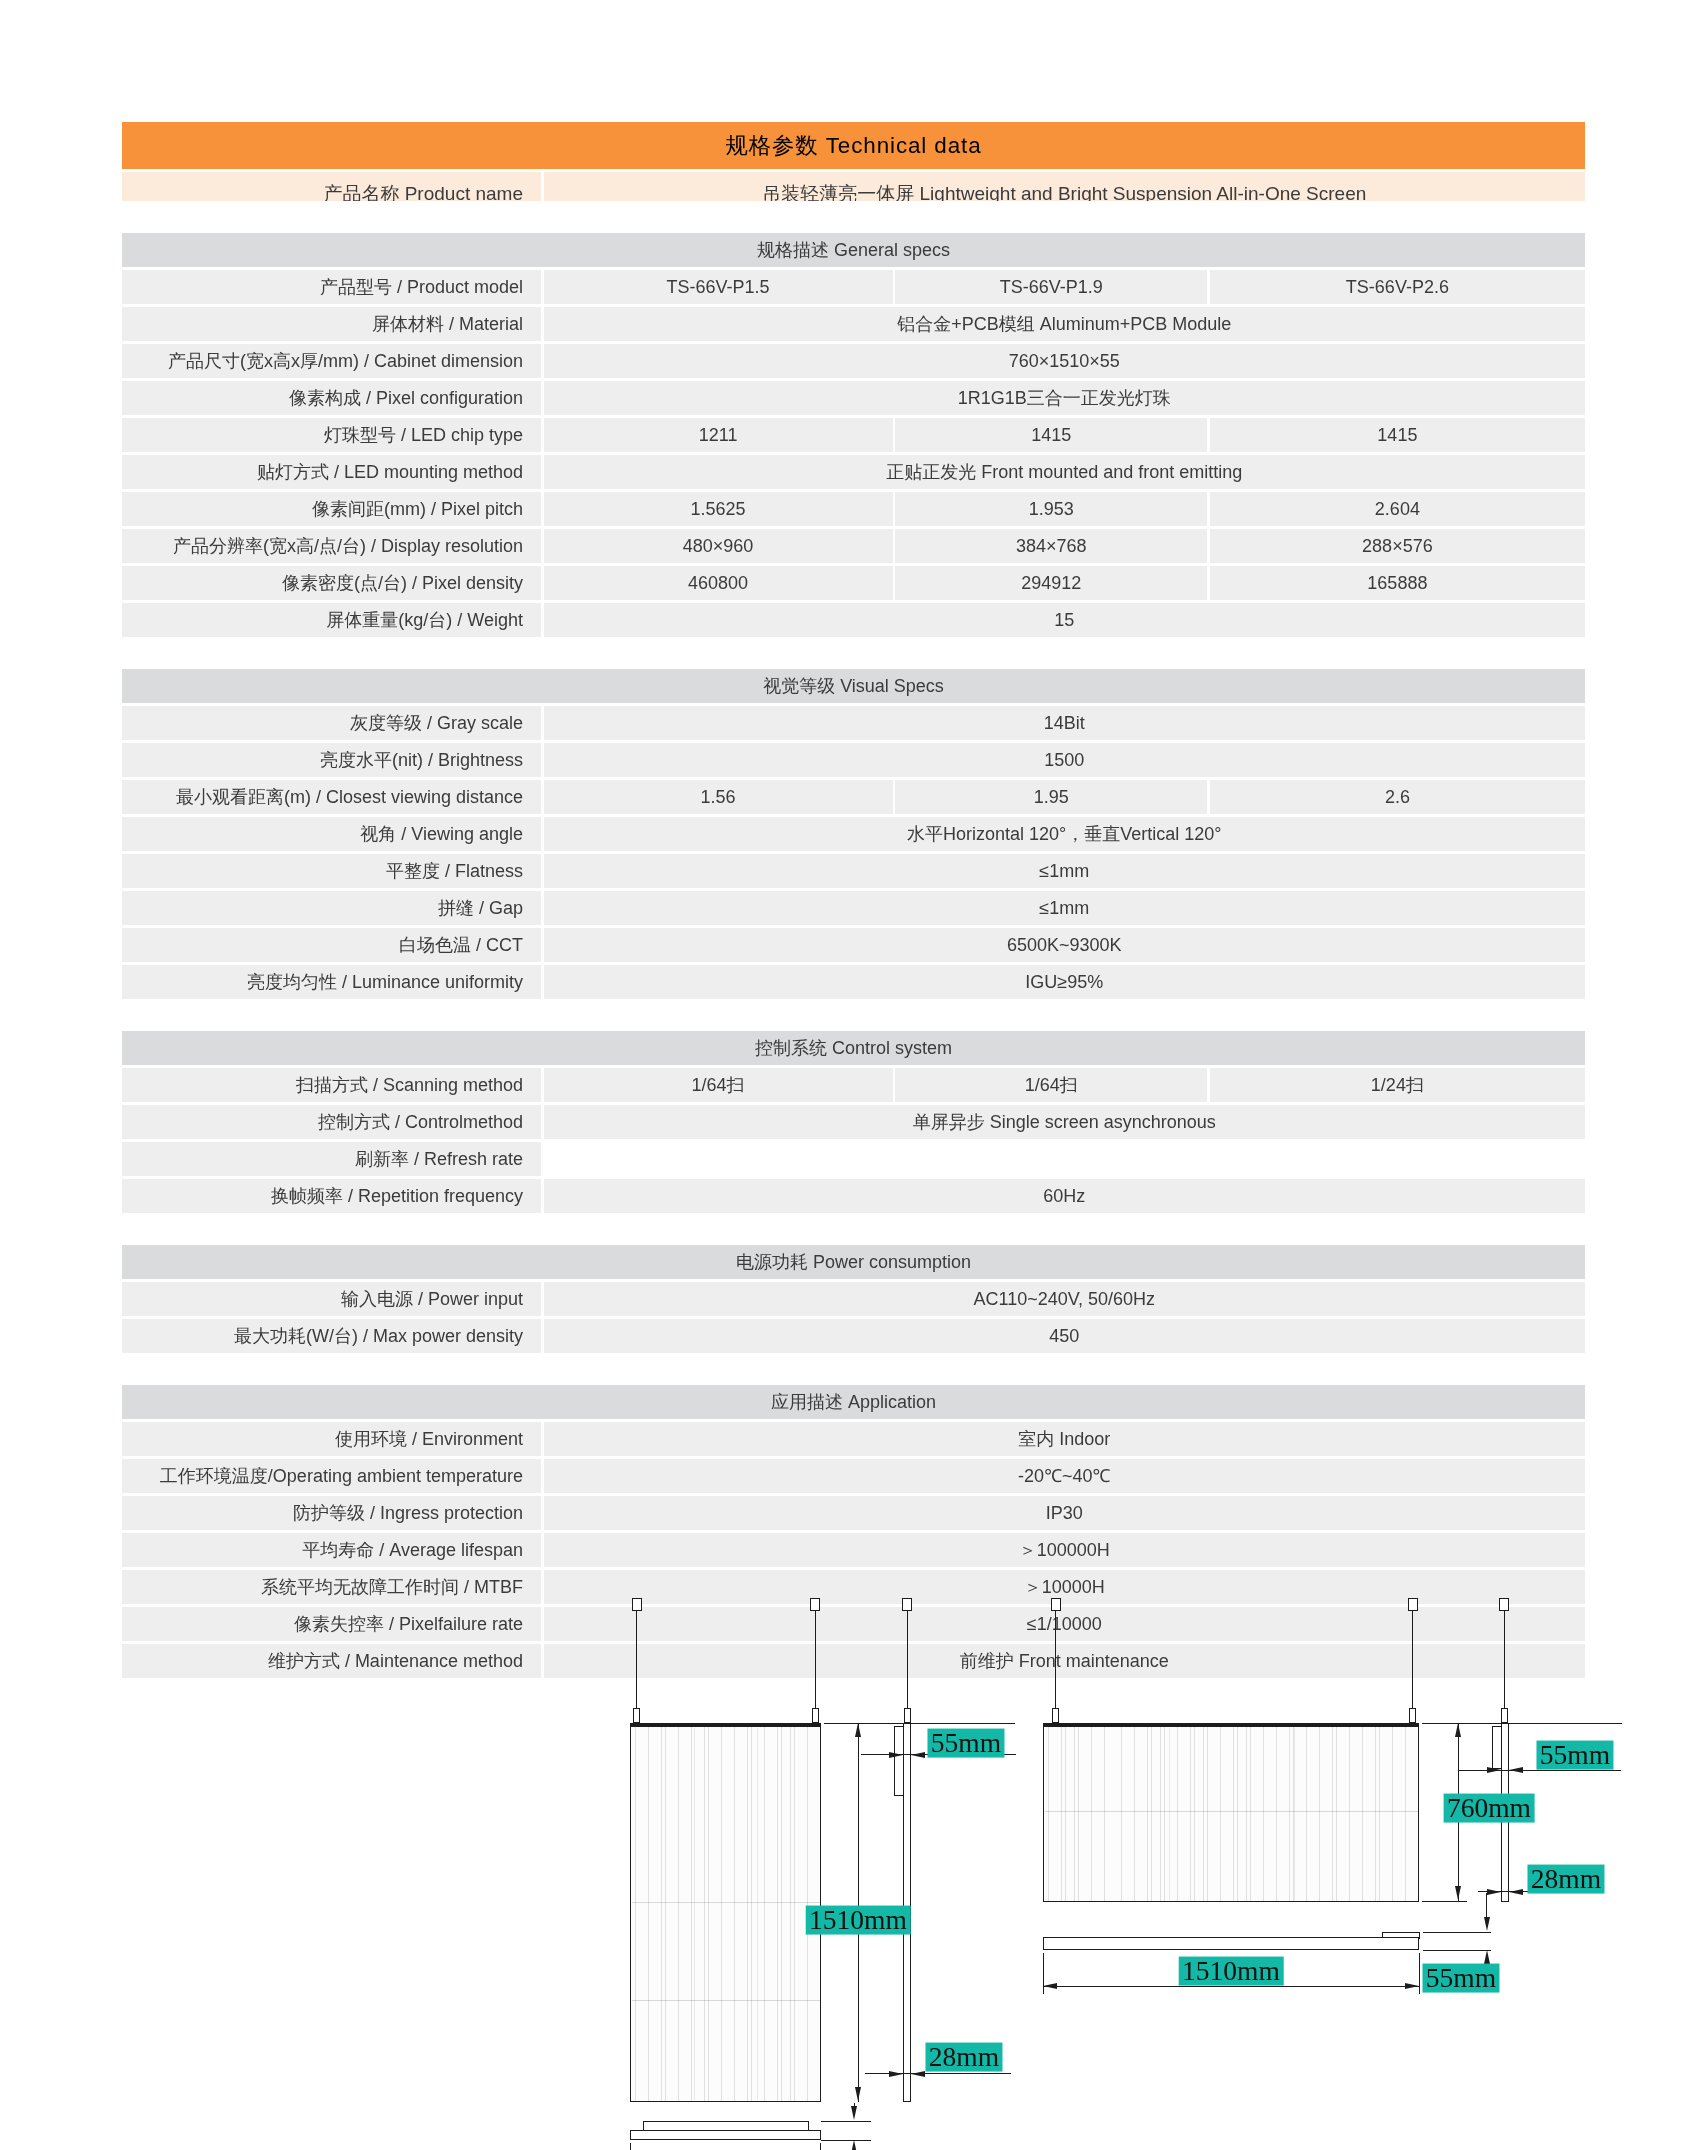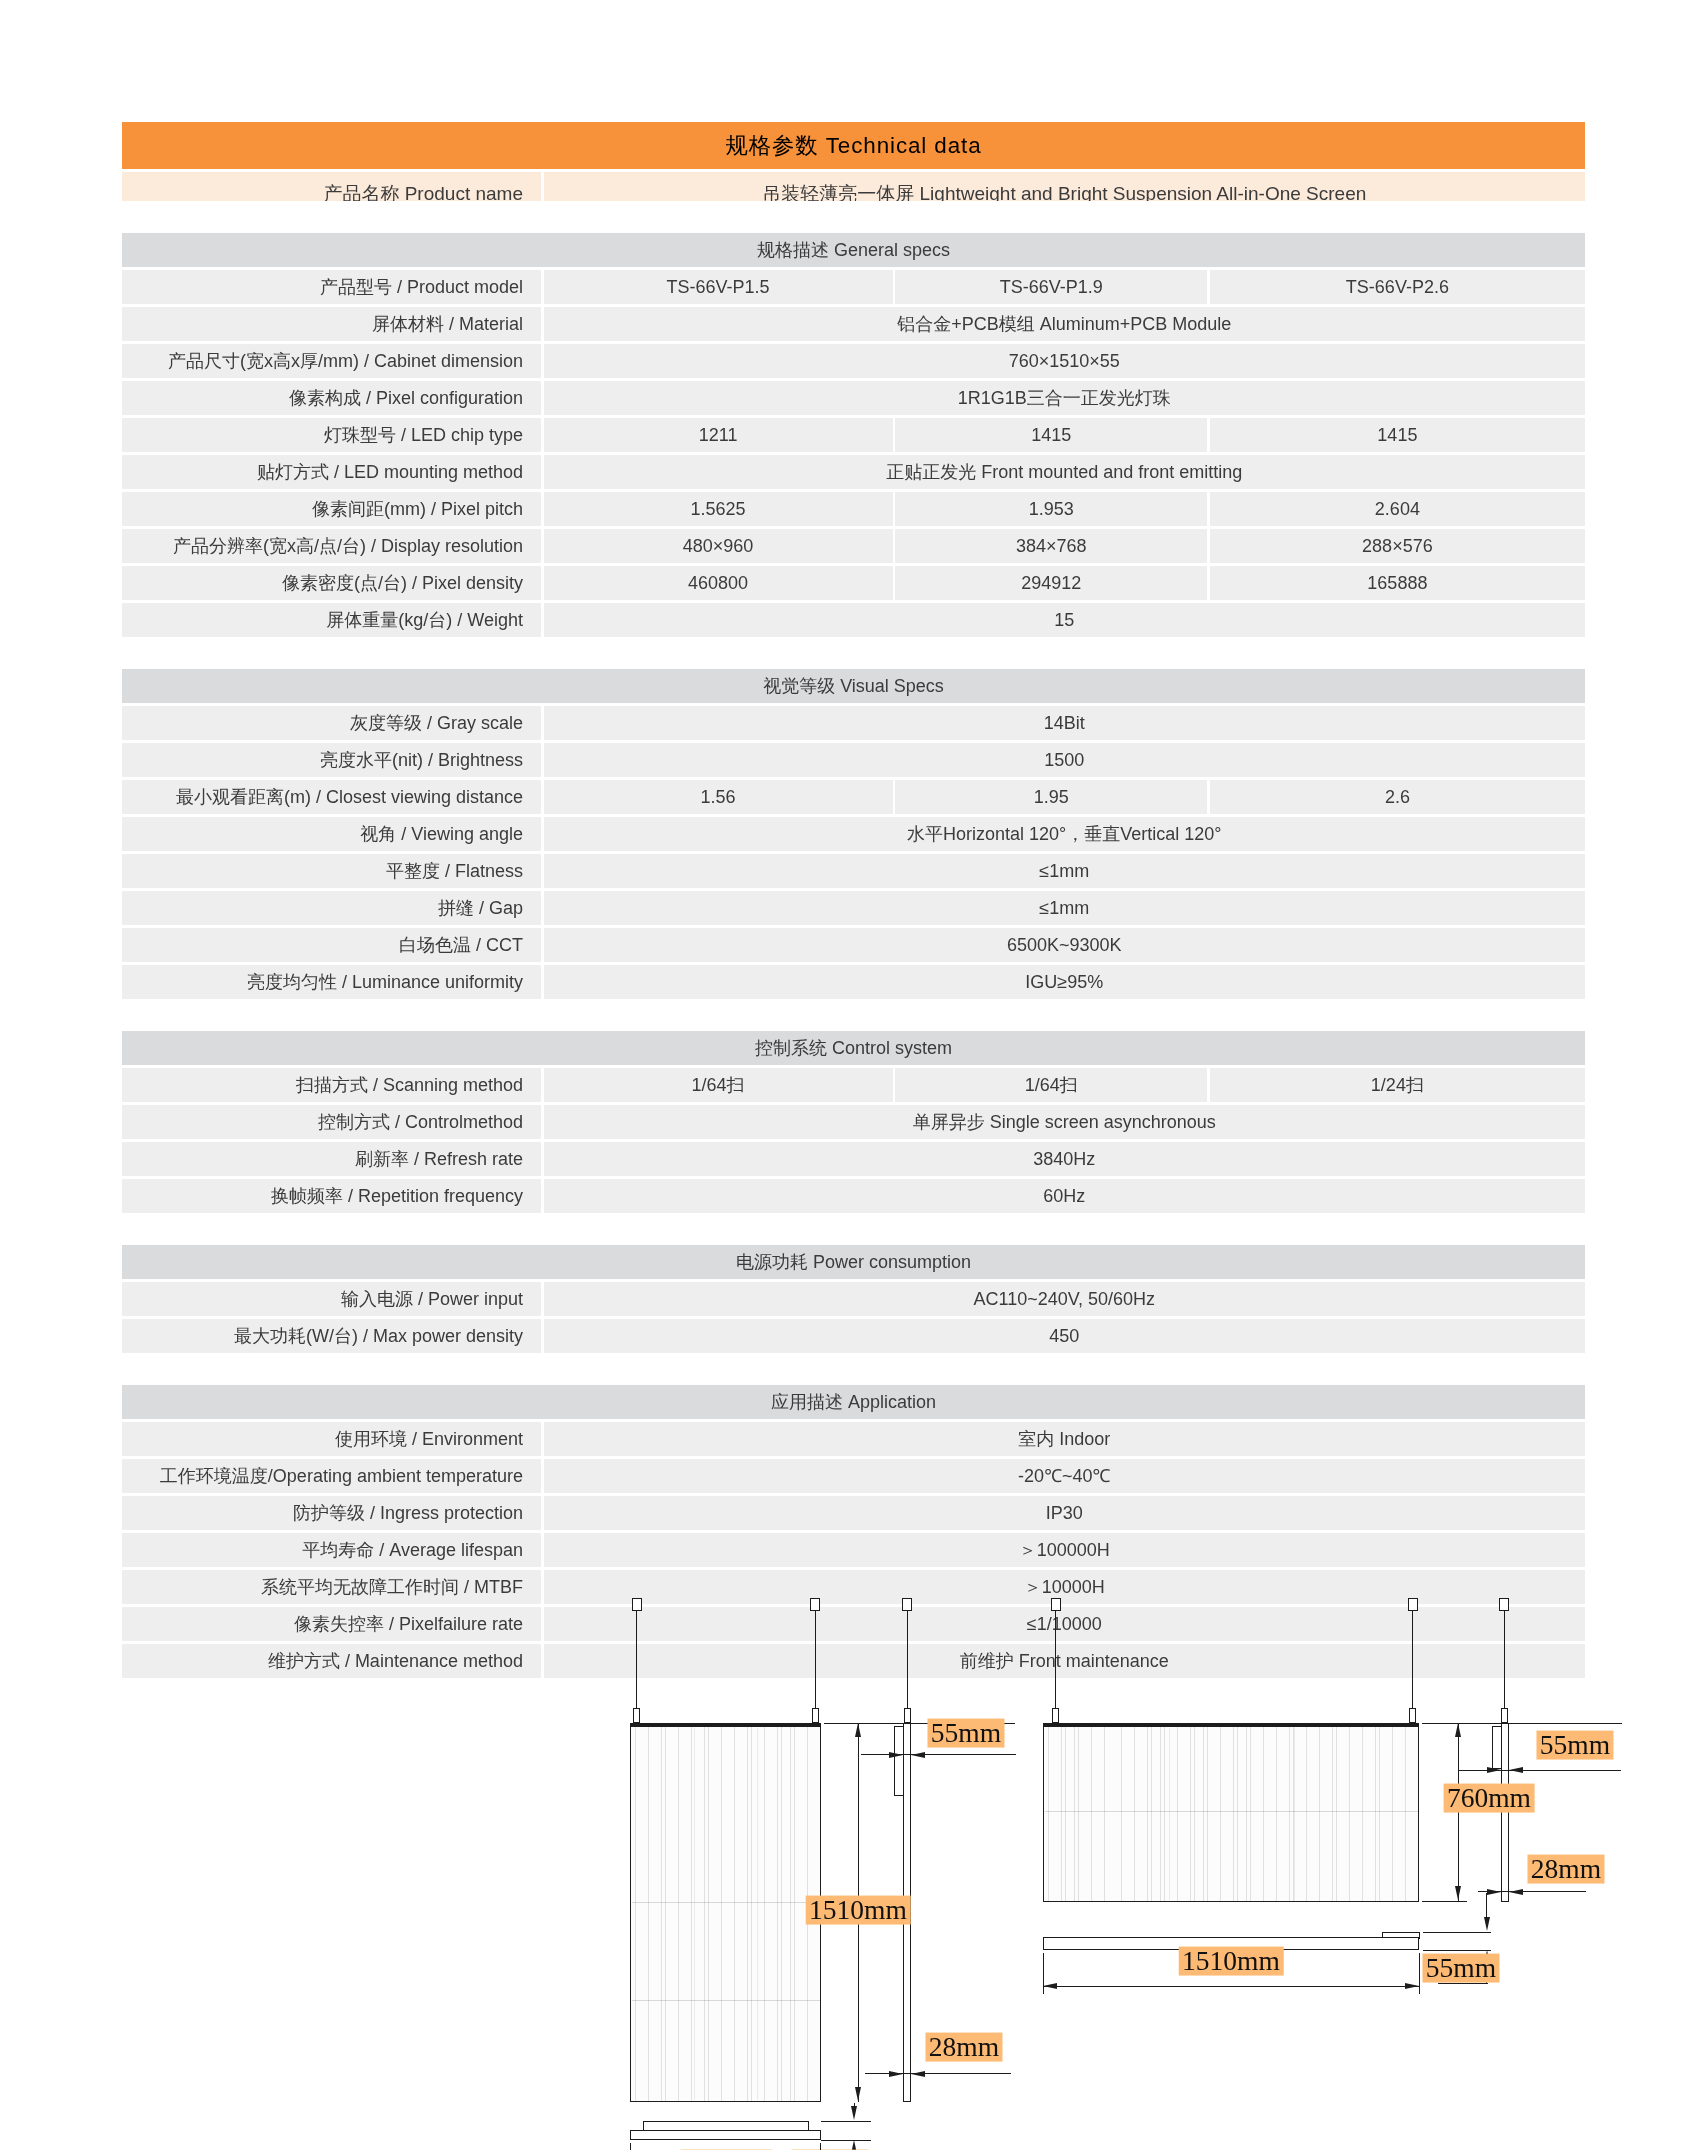--- a/index.html
+++ b/index.html
@@ -30,21 +30,21 @@
        repeating-linear-gradient(to bottom, rgba(0,0,0,0.11) 0 0.4px, rgba(0,0,0,0) 0.4px 6px);}
   .seam{background:rgba(0,0,0,0.14);}
   .seamv{background:rgba(0,0,0,0.07);}
   .sbar{border:1.3px solid #1c1c1c;background:#ffffff;}
   .bracket{border:1.3px solid #1c1c1c;background:#ffffff;}
   .wire{width:0.9px;background:#1c1c1c;}
   .fixt{width:9.5px;height:13px;border:1.3px solid #1c1c1c;background:#ffffff;}
   .conn{width:6.9px;height:15px;border:1.3px solid #1c1c1c;background:#ffffff;}
   .plate{border:1.3px solid #1c1c1c;background:#ffffff;}
   .dlabel{font-family:"Liberation Serif",serif;font-size:27.5px;color:#111111;
-          background:#fdba74;padding:0 3.4px;transform:translate(-50%,-50%);line-height:1.05;white-space:nowrap;}
+          background:#14b8a6;padding:0 3.4px;transform:translate(-50%,-50%);line-height:1.05;white-space:nowrap;margin-top:10px;}
   .arr{width:0;height:0;}
   .arrR{border-top:3px solid transparent;border-bottom:3px solid transparent;border-left:14.6px solid #1c1c1c;}
   .arrL{border-top:3px solid transparent;border-bottom:3px solid transparent;border-right:14.6px solid #1c1c1c;}
   .arrU{border-left:3px solid transparent;border-right:3px solid transparent;border-bottom:14.6px solid #1c1c1c;}
   .arrD{border-left:3px solid transparent;border-right:3px solid transparent;border-top:14.6px solid #1c1c1c;}
 </style>
 </head>
 <body>
 
 <div id="spec-table">
@@ -151,21 +151,20 @@
     <div class="cell c1">1/64扫</div>
     <div class="cell c2">1/64扫</div>
     <div class="cell c3">1/24扫</div>
   </div>
   <div class="row">
     <div class="cell lab">控制方式 / Controlmethod</div>
     <div class="cell val">单屏异步 Single screen asynchronous</div>
   </div>
   <div class="row">
     <div class="cell lab">刷新率 / Refresh rate</div>
-    <div class="cell val">3840Hz</div>
   </div>
   <div class="row">
     <div class="cell lab">换帧频率 / Repetition frequency</div>
     <div class="cell val">60Hz</div>
   </div>
 
   <div class="sec">电源功耗 Power consumption</div>
 
   <div class="row">
     <div class="cell lab">输入电源 / Power input</div>

